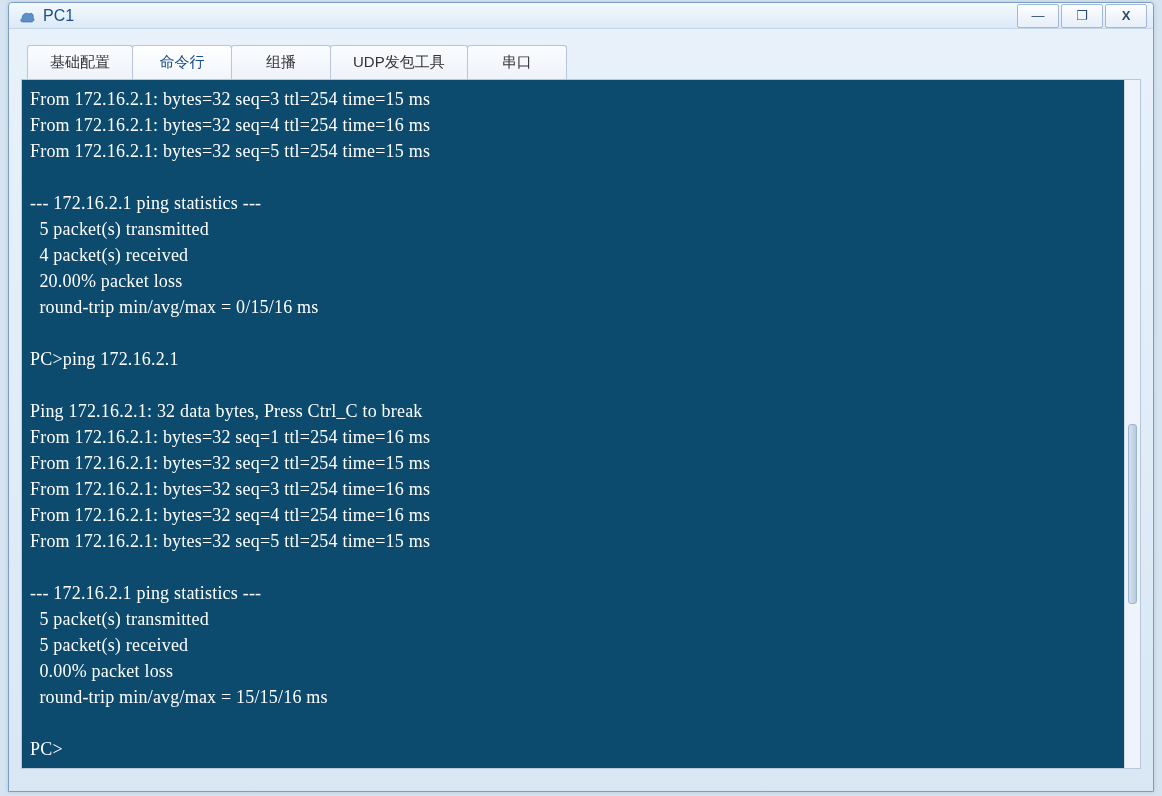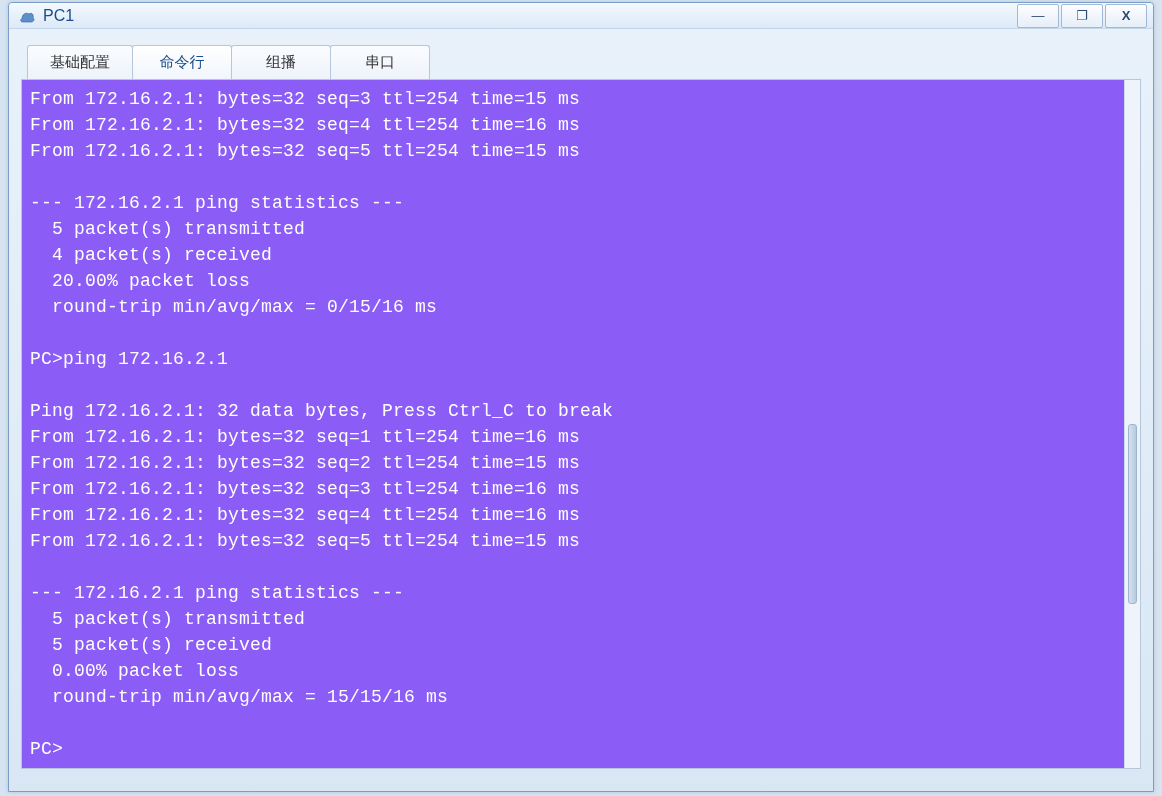--- a/index.html
+++ b/index.html
@@ -94,23 +94,23 @@
 
     .term-wrap {
       flex: 1;
       border: 1px solid #b7c6d8;
       background: #ffffff;
       display: flex;
       position: relative;
     }
     .terminal {
       flex: 1;
-      background: #8b5cf6;
+      background: #0c4a6e;
       color: #ffffff;
-      font-family: Liberation Mono, monospace;
+      font-family: Liberation Serif, serif;
       font-size: 18px;
       line-height: 26px;
       padding: 6px 8px;
       white-space: pre;
       overflow: hidden;
       letter-spacing: 0.2px;
     }
     .scrollbar {
       width: 16px;
       background: #eef4fa;
@@ -157,20 +157,23 @@
       <div class="tab">
         <span>基础配置</span>
       </div>
       <div class="tab active">
         <span>命令行</span>
       </div>
       <div class="tab">
         <span>组播</span>
       </div>
       <div class="tab">
+        <span>UDP发包工具</span>
+      </div>
+      <div class="tab">
         <span>串口</span>
       </div>
     </div>
 
     <div class="term-wrap">
       <div class="terminal" id="terminal">From 172.16.2.1: bytes=32 seq=3 ttl=254 time=15 ms
 From 172.16.2.1: bytes=32 seq=4 ttl=254 time=16 ms
 From 172.16.2.1: bytes=32 seq=5 ttl=254 time=15 ms
 
 --- 172.16.2.1 ping statistics ---

